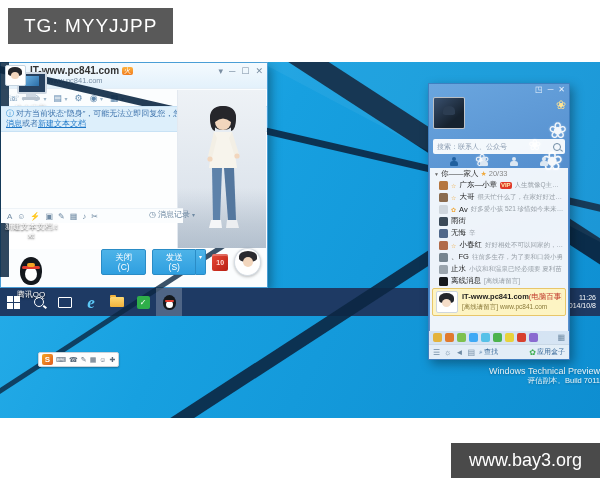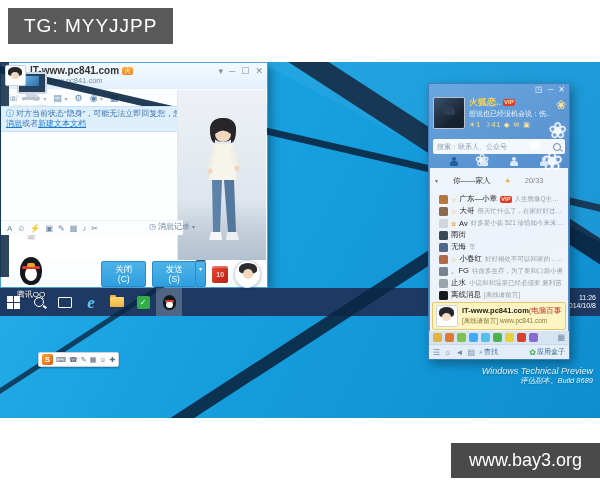--- a/index.html
+++ b/index.html
@@ -44,21 +44,21 @@
   .qq-beak{position:absolute;left:13px;top:9px;width:8px;height:4px;background:#f5a524;border-radius:2px;}
 
   
   #sogou-bar{left:38px;top:290px;height:13px;background:#fdfdfd;border-radius:2px;border:1px solid #c9d2da;
     display:flex;align-items:center;padding:0 3px;gap:3px;box-shadow:0 1px 2px rgba(0,0,0,.3);}
   #sogou-logo{width:11px;height:11px;background:linear-gradient(135deg,#f6a623,#e05a1f);border-radius:2px;
     color:#fff;font-size:8px;font-weight:bold;text-align:center;line-height:11px;}
   .sogou-ico{font-size:7px;color:#5a6b7c;line-height:11px;}
 
   
-  #win-watermark{right:7px;bottom:32px;text-align:right;color:rgba(255,255,255,.92);text-shadow:0 1px 2px rgba(0,0,0,.25);font-style:italic;}
+  #win-watermark{right:0;bottom:32px;text-align:right;color:rgba(255,255,255,.92);text-shadow:0 1px 2px rgba(0,0,0,.25);}
   #win-watermark .l1{font-size:9px;}
   #win-watermark .l2{font-size:7.5px;}
 
   
   #taskbar{left:0;bottom:0;width:600px;height:28px;background:#1e3a64;display:flex;align-items:center;}
   .tb-btn{width:26px;height:28px;display:flex;align-items:center;justify-content:center;position:relative;}
   .tb-btn.pressed{background:rgba(255,255,255,.22);}
   .start-grid{display:grid;grid-template-columns:6px 6px;grid-template-rows:6px 6px;gap:1px;}
   .start-grid span{background:#fff;}
   .lens{width:8px;height:8px;border:1.5px solid #fff;border-radius:50%;position:relative;}
@@ -99,21 +99,21 @@
   #chat-notice .nclose{position:absolute;right:4px;top:2px;color:#8aa7c0;font-size:8px;}
   #chat-body{flex:1;position:relative;background:#fdfefe;}
   #qqshow{position:absolute;right:1px;top:-42px;bottom:-40px;width:88px;
     background:linear-gradient(#eef2f6,#dde4ec 70%,#d3dce6);border-left:1px solid #e3e9f0;overflow:hidden;}
   #qqshow .city{position:absolute;left:0;right:0;bottom:0;height:60px;
     background:linear-gradient(rgba(160,175,190,0) 0,rgba(150,165,182,.35) 60%,rgba(140,158,176,.45));}
   #chat-inputbar{height:14px;display:flex;align-items:center;gap:5px;padding:0 6px;flex:0 0 auto;border-top:1px solid #eef3f7;background:#fbfdfe;position:relative;z-index:2;width:170px;}
   .it-ico{font-size:8px;color:#6f8aa3;}
   #history-lbl{position:absolute;left:148px;top:0;display:flex;align-items:center;gap:2px;color:#6f8aa3;font-size:8px;white-space:nowrap;}
   #chat-inputarea{height:26px;background:#fff;flex:0 0 auto;width:176px;}
-  #chat-btnrow{height:26px;display:flex;align-items:center;gap:6px;padding:0 6px 0 100px;flex:0 0 auto;position:relative;z-index:3;}
+  #chat-btnrow{height:26px;display:flex;align-items:center;gap:6px;padding:0 6px 12px 100px;flex:0 0 auto;position:relative;z-index:3;}
   .blue-btn{background:linear-gradient(#4db3e8,#2f9fe0);border:1px solid #2a8cc6;border-radius:2px;color:#fff;
     font-size:8.5px;padding:2px 8px;line-height:10px;}
   .send-wrap{display:flex;}
   .send-wrap .blue-btn{border-radius:2px 0 0 2px;}
   .send-caret{background:linear-gradient(#4db3e8,#2f9fe0);border:1px solid #2a8cc6;border-left:none;border-radius:0 2px 2px 0;
     color:#fff;font-size:6px;padding:2px 3px;line-height:10px;}
   #gift-cube{width:17px;height:17px;background:linear-gradient(135deg,#e84a38,#b81f12);border-radius:2px;
     color:#ffd9d2;font-size:7px;font-weight:bold;text-align:center;line-height:17px;box-shadow:inset 0 2px 0 rgba(255,255,255,.25);}
   #mini-avatar{width:26px;height:26px;border-radius:50%;background:#fff;border:1px solid #d6dde4;position:relative;overflow:hidden;box-shadow:0 1px 3px rgba(0,0,0,.25);}
   #mini-avatar::before{content:"";position:absolute;left:4px;top:2px;width:18px;height:11px;background:#2b2b30;border-radius:50% 50% 35% 35%;}
@@ -140,21 +140,21 @@
     display:flex;align-items:center;padding:0 4px;gap:3px;flex:0 0 auto;position:relative;z-index:2;}
   #search-row .ph{color:#8a9bb0;font-size:7px;flex:1;white-space:nowrap;overflow:hidden;}
   .lens-s{width:6px;height:6px;border:1px solid #6f8aa3;border-radius:50%;position:relative;flex:0 0 auto;}
   .lens-s::after{content:"";position:absolute;width:3px;height:1px;background:#6f8aa3;right:-3px;bottom:-1px;transform:rotate(40deg);}
   #tabs-row{height:13px;display:flex;align-items:center;justify-content:space-around;padding:0 10px;flex:0 0 auto;position:relative;z-index:2;}
   .tab-ico{width:11px;height:10px;position:relative;}
   .tab-ico::before{content:"";position:absolute;left:3.5px;top:0;width:4px;height:4px;border-radius:50%;background:#dce7f2;}
   .tab-ico::after{content:"";position:absolute;left:1.5px;top:4.5px;width:8px;height:5px;border-radius:3px 3px 1px 1px;background:#dce7f2;}
   .tab-ico.active::before,.tab-ico.active::after{background:#1f5f9e;}
   #contact-list{flex:1;background:rgba(255,255,255,.9);margin:0 1px;overflow:hidden;position:relative;z-index:2;}
-  #group-header{height:11px;display:flex;align-items:center;gap:14px;font-size:7.5px;color:#333;padding:7px 4px;}
+  #group-header{height:11px;display:flex;align-items:center;gap:2px;font-size:7.5px;color:#333;padding:0 4px;}
   #group-header .star{color:#f0a93c;font-size:7px;}
   .c-row{height:12px;display:flex;align-items:center;gap:3px;padding:0 3px 0 9px;}
   .c-ava{width:9px;height:9px;border-radius:1.5px;flex:0 0 auto;}
   .c-name{font-size:7.5px;color:#1c1c1c;white-space:nowrap;flex:0 0 auto;display:flex;align-items:center;gap:1px;}
   .c-status{font-size:6.5px;color:#98a0a8;white-space:nowrap;overflow:hidden;text-overflow:ellipsis;min-width:0;}
   .c-prefix{color:#f0a93c;font-size:6px;}
   #sel-row{height:26px;background:#fdf4c3;border:1px solid #e8c66a;margin:1px 2px;border-radius:2px;
     display:flex;align-items:center;gap:4px;padding:0 3px;}
   #sel-ava{width:20px;height:20px;background:#fff;border:1px solid #cfd6dd;border-radius:2px;position:relative;overflow:hidden;flex:0 0 auto;}
   #sel-ava::before{content:"";position:absolute;left:2px;top:1px;width:15px;height:10px;background:#23262b;border-radius:50% 50% 30% 30%;}
@@ -229,21 +229,21 @@
     <span class="sogou-ico">⌨</span>
     <span class="sogou-ico">☎</span>
     <span class="sogou-ico">✎</span>
     <span class="sogou-ico">▦</span>
     <span class="sogou-ico">☺</span>
     <span class="sogou-ico">✚</span>
   </div>
 
   <div id="win-watermark" class="abs">
     <div class="l1">Windows Technical Preview</div>
-    <div class="l2">评估副本。Build 8689</div>
+    <div class="l2">评估副本。Build 7011</div>
   </div>
 
   <div id="chat-win">
     <div id="chat-title">
       <div id="chat-avatar"></div>
       <div class="t-wrap">
         <div class="t-main">
           <span>IT-www.pc841.com</span>
           <span class="flame-chip">火</span>
         </div>
@@ -324,28 +324,20 @@
     <span class="daisy" style="right:6px;top:62px;font-size:26px;">❀</span>
     <span class="daisy" style="left:46px;top:66px;font-size:17px;">❀</span>
 
     <div id="panel-title">
       <span>◳</span>
       <span>─</span>
       <span>✕</span>
     </div>
     <div id="profile">
       <div id="profile-avatar"></div>
-      <div class="p-col">
-        <div class="p-name">
-          <span>火狐恋..</span>
-          <span class="vip-chip">VIP</span>
-        </div>
-        <div class="p-status">想说也已经没机会说：伤..</div>
-        <div class="p-badges">☀1 ☽41 ◆ ✉ ▣</div>
-      </div>
       <span id="weather">❀</span>
     </div>
     <div id="search-row">
       <span class="ph">搜索：联系人、公众号</span>
       <span class="lens-s"></span>
     </div>
     <div id="tabs-row">
       <span class="tab-ico active"></span>
       <span class="tab-ico"></span>
       <span class="tab-ico"></span>

